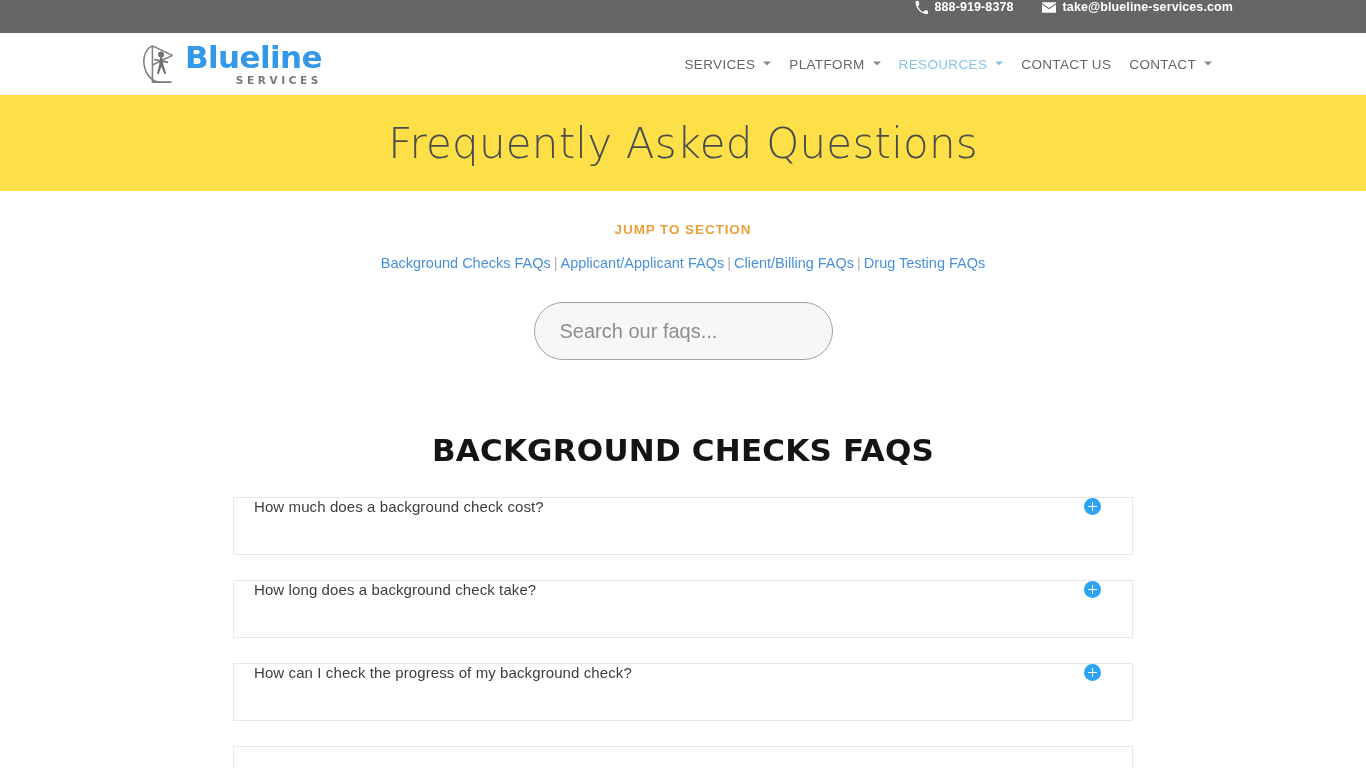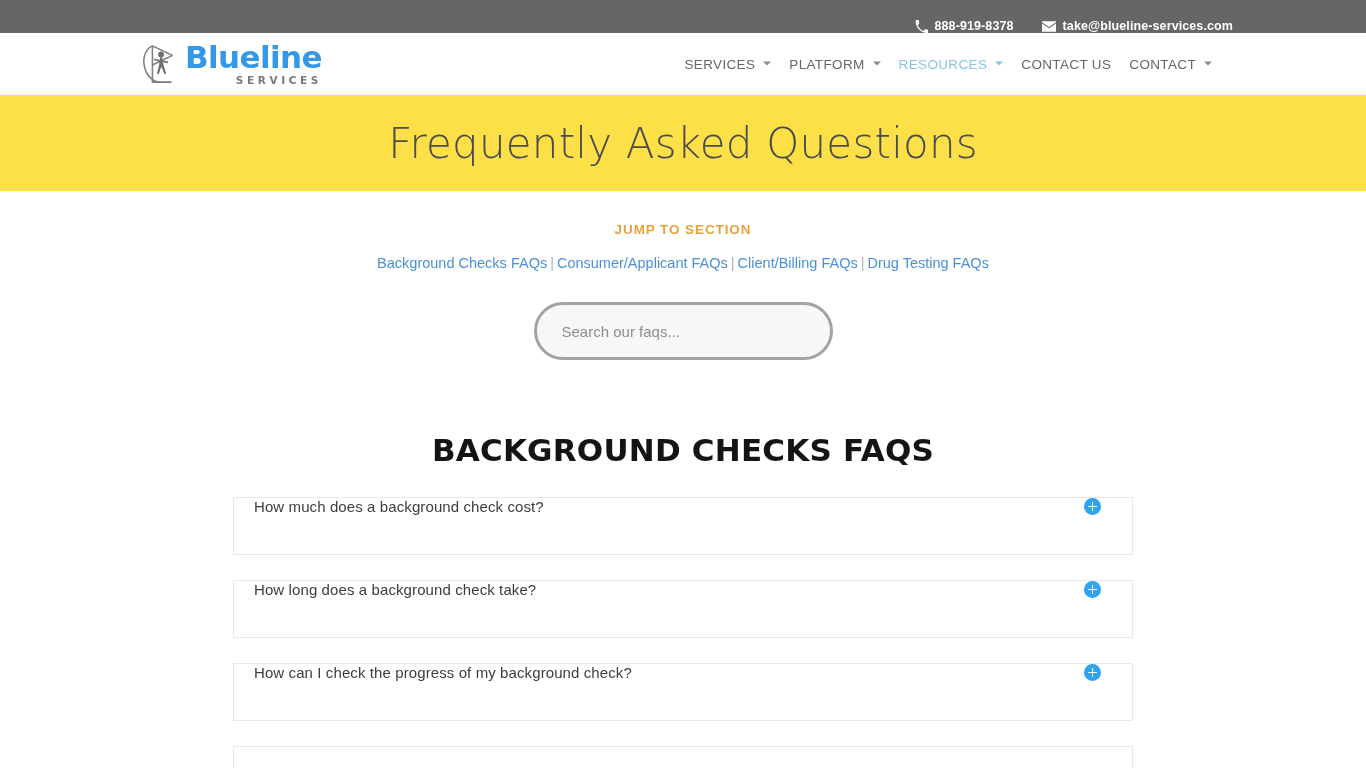--- a/index.html
+++ b/index.html
@@ -9,21 +9,21 @@
     background: #ffffff;
     font-family: "Liberation Sans", sans-serif;
     -webkit-font-smoothing: antialiased;
   }
 
   
   .topbar {
     height: 33px;
     background: #666666;
     display: flex;
-    align-items: flex-end;
+    align-items: flex-start;
     justify-content: flex-end;
     padding-right: 133px;
     gap: 28px;
   }
   .topbar-item {
     display: flex;
     align-items: center;
     gap: 7px;
     color: #ffffff;
     font-size: 12.5px;
@@ -142,23 +142,23 @@
   
   .search-wrap {
     margin-top: 31px;
     display: flex;
     justify-content: center;
   }
   .search-input {
     width: 299px;
     height: 58px;
     border-radius: 30px;
-    border: 3px solid #a3a3a3;
+    border: 1px solid #a3a3a3;
     background: #f7f7f7;
-    font-size: 15px;
+    font-size: 20px;
     color: #8d8d8d;
     padding: 0 25px;
     outline: none;
     font-family: "Liberation Sans", sans-serif;
   }
   .search-input::placeholder { color: #8d8d8d; }
 
   
   .section-title {
     margin-top: 72px;
@@ -272,21 +272,21 @@
   </div>
 </div>
 
 <div class="hero">
   <h1 class="hero-title">Frequently Asked Questions</h1>
 </div>
 
 <div class="jump">
   <div class="jump-label">JUMP TO SECTION</div>
   <div class="jump-links">
-    <a>Background Checks FAQs</a><span class="jump-sep">|</span><a>Consumer/Applicant FAQs</a><span class="jump-sep">|</span><a>Client/Billing FAQs</a><span class="jump-sep">|</span><a>Drug Testing FAQs</a>
+    <a>Background Checks FAQs</a><span class="jump-sep">|</span><a>Applicant/Applicant FAQs</a><span class="jump-sep">|</span><a>Client/Billing FAQs</a><span class="jump-sep">|</span><a>Drug Testing FAQs</a>
   </div>
 </div>
 
 <div class="search-wrap">
   <input class="search-input" type="text" placeholder="Search our faqs..." style="">
 </div>
 
 <h2 class="section-title">BACKGROUND CHECKS FAQS</h2>
 
 <div class="accordion">

